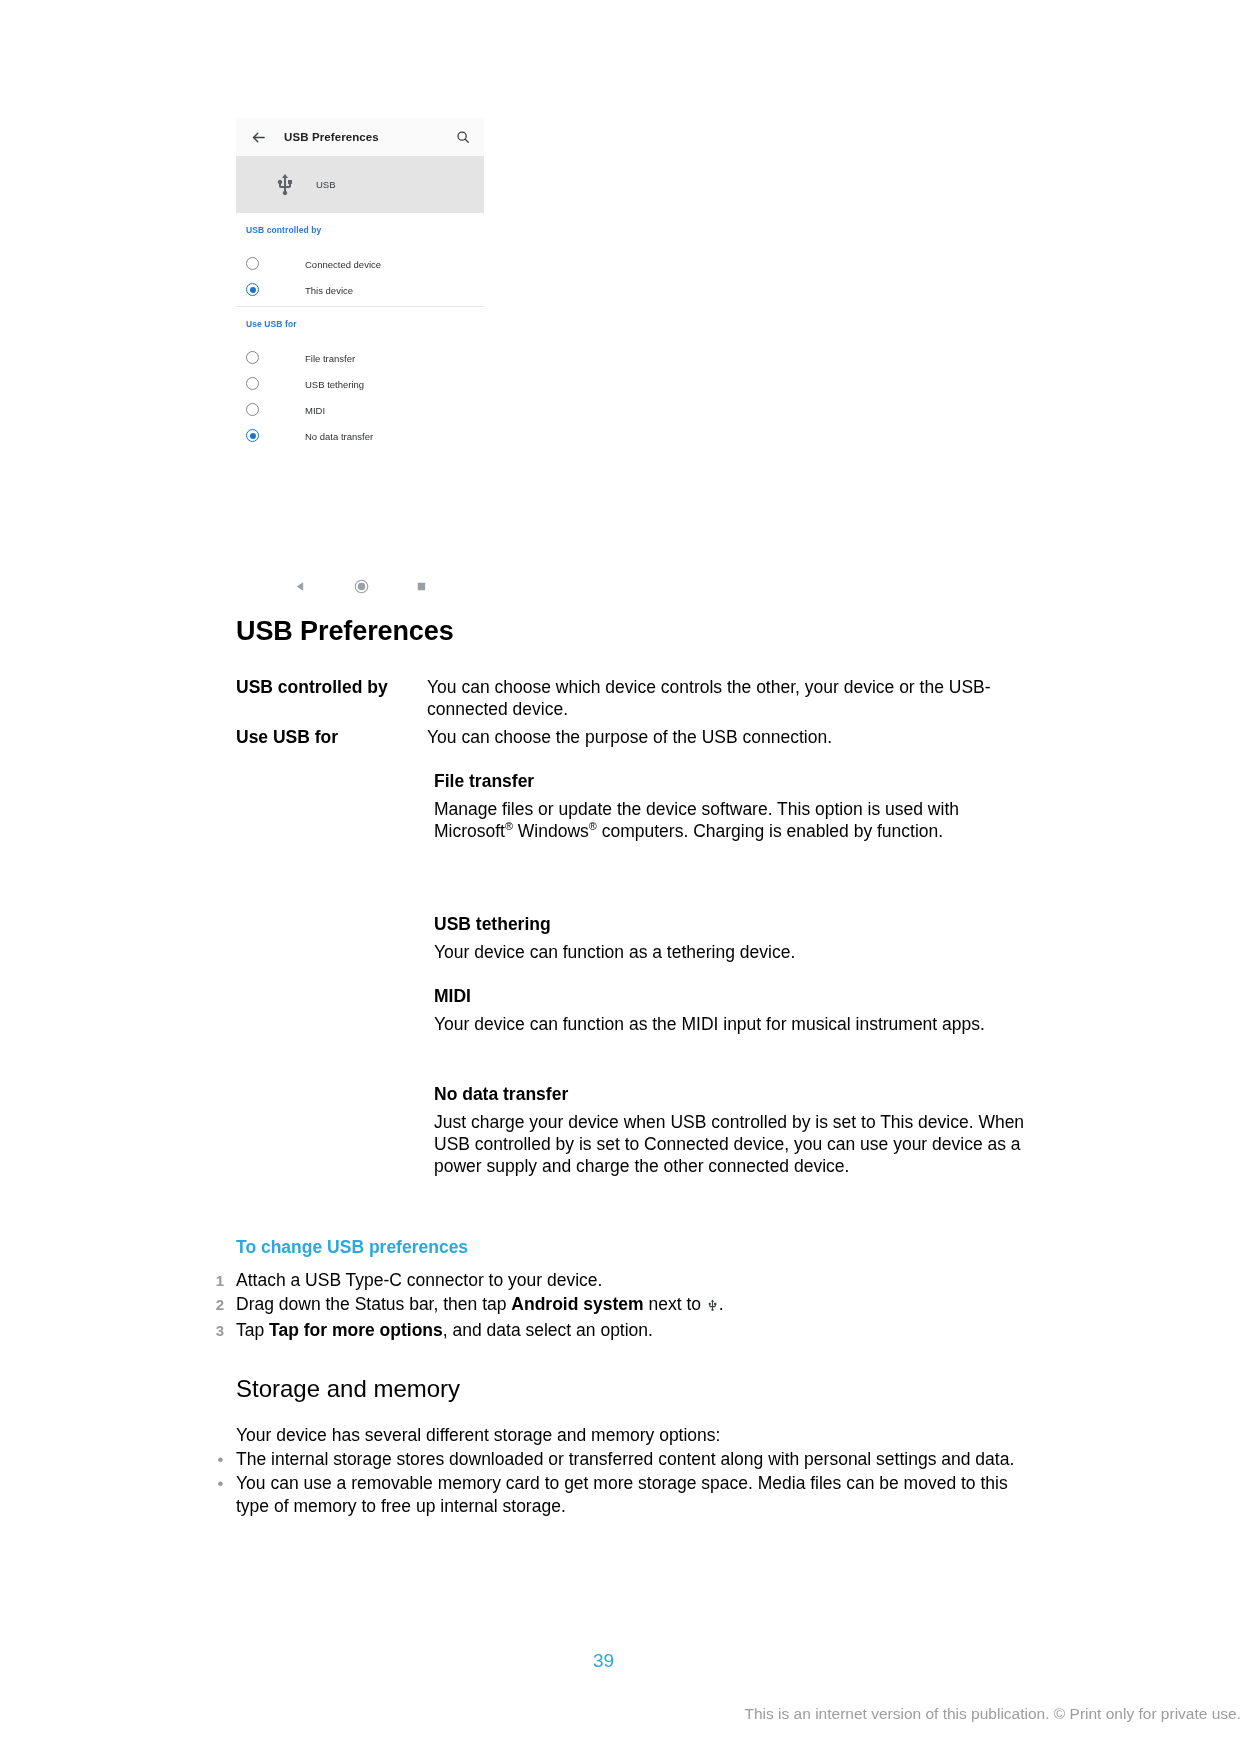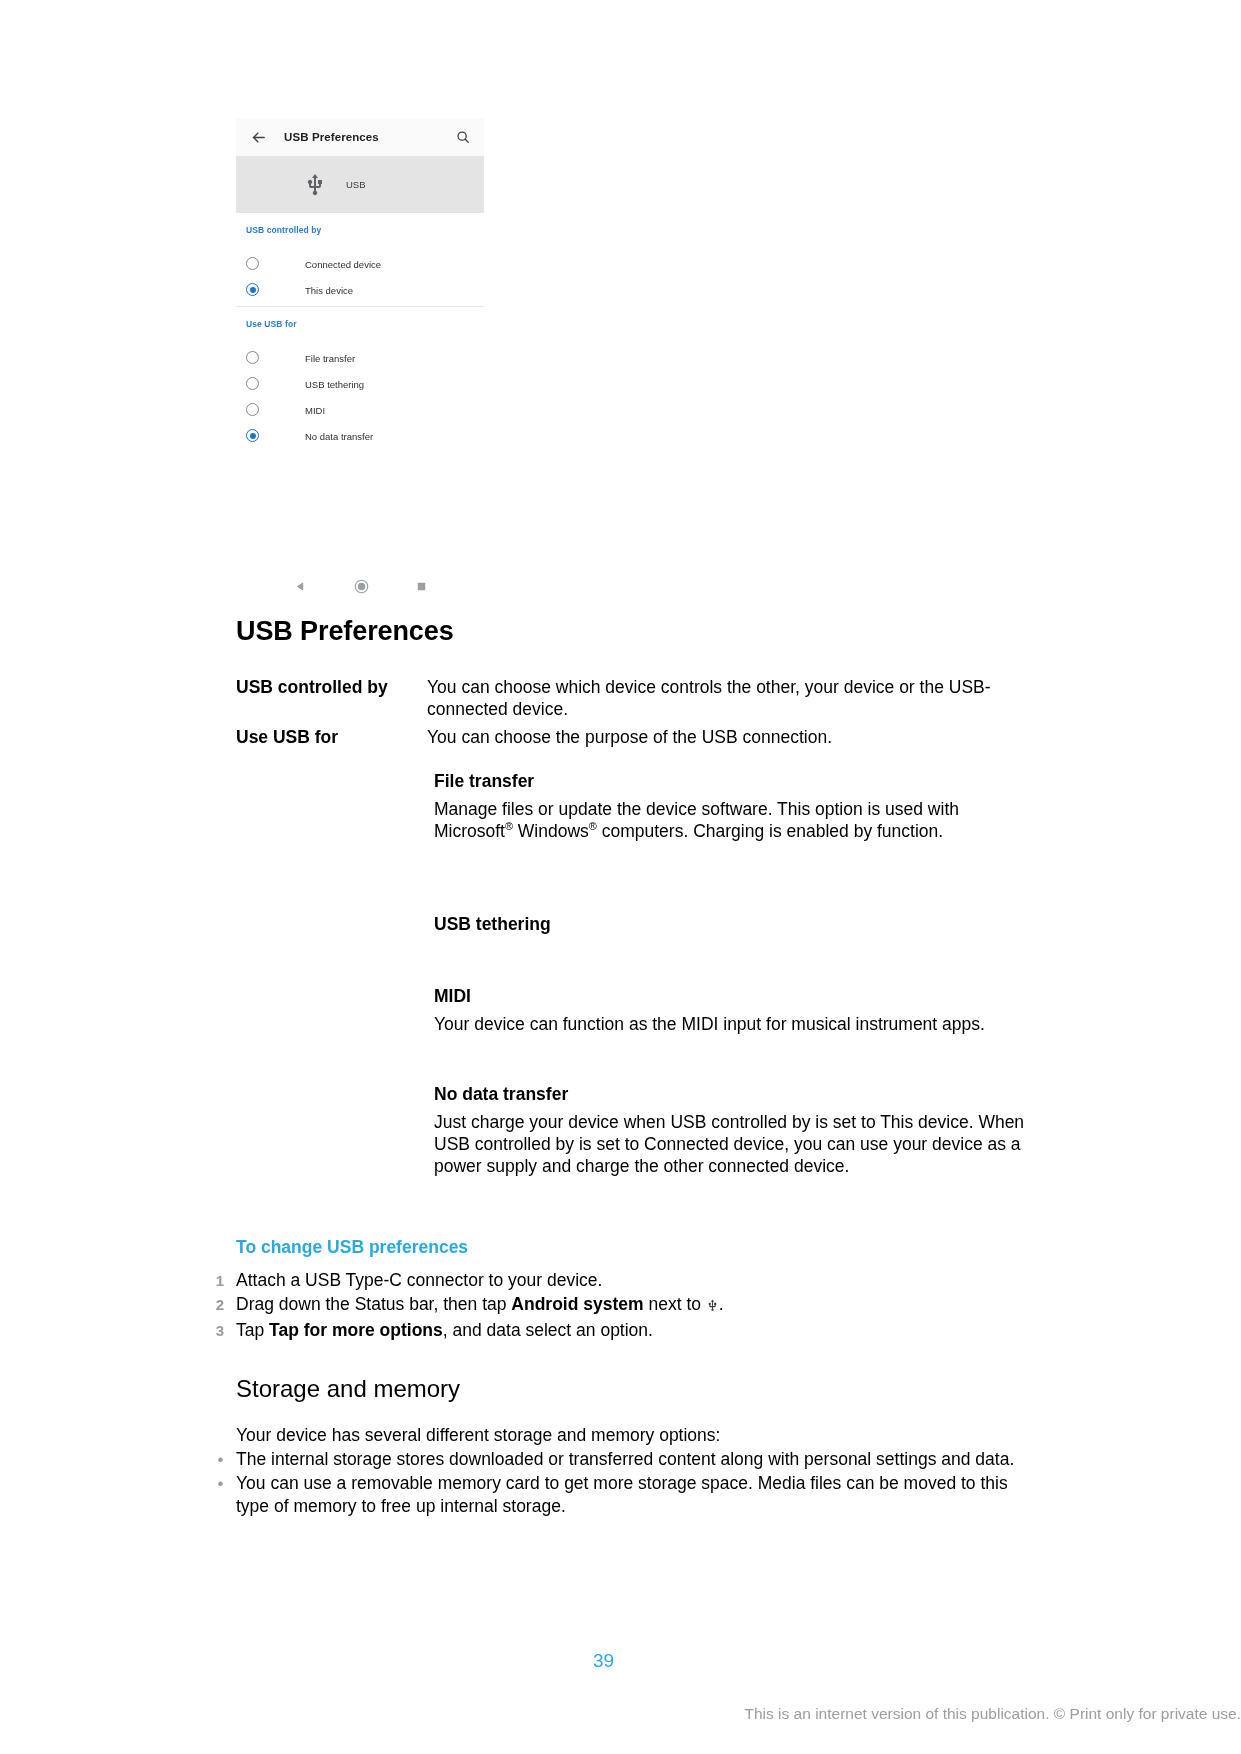--- a/index.html
+++ b/index.html
@@ -60,21 +60,21 @@
   .ps-search {
     width: 18px; height: 18px;
     flex: 0 0 auto;
     display: flex; align-items: center; justify-content: center;
   }
   .ps-banner {
     background: #e4e4e4;
     height: 57px;
     display: flex;
     align-items: center;
-    padding-left: 66px;
+    padding-left: 36px;
     box-sizing: border-box;
   }
   .ps-banner-icon {
     width: 26px; height: 26px;
     display: flex; align-items: center; justify-content: center;
   }
   .ps-banner-label {
     font-size: 9.5px;
     color: #3c4043;
     margin-left: 18px;
@@ -386,20 +386,21 @@
     </div>
   </div>
 
   <div class="subblock" style="top:770px;">
     <div class="subhead">File transfer</div>
     <div class="subpara"><span>Manage files or update the device software. This option is used with Microsoft</span><sup>®</sup><span> Windows</span><sup>®</sup><span> computers. Charging is enabled by function.</span></div>
   </div>
 
   <div class="subblock" style="top:913px;">
     <div class="subhead">USB tethering</div>
+    <div class="subpara">Your device can function as a tethering device.</div>
   </div>
 
   <div class="subblock" style="top:985px;">
     <div class="subhead">MIDI</div>
     <div class="subpara">Your device can function as the MIDI input for musical instrument apps.</div>
   </div>
 
   <div class="subblock" style="top:1083px;">
     <div class="subhead">No data transfer</div>
     <div class="subpara">Just charge your device when USB controlled by is set to This device. When USB controlled by is set to Connected device, you can use your device as a power supply and charge the other connected device.</div>

